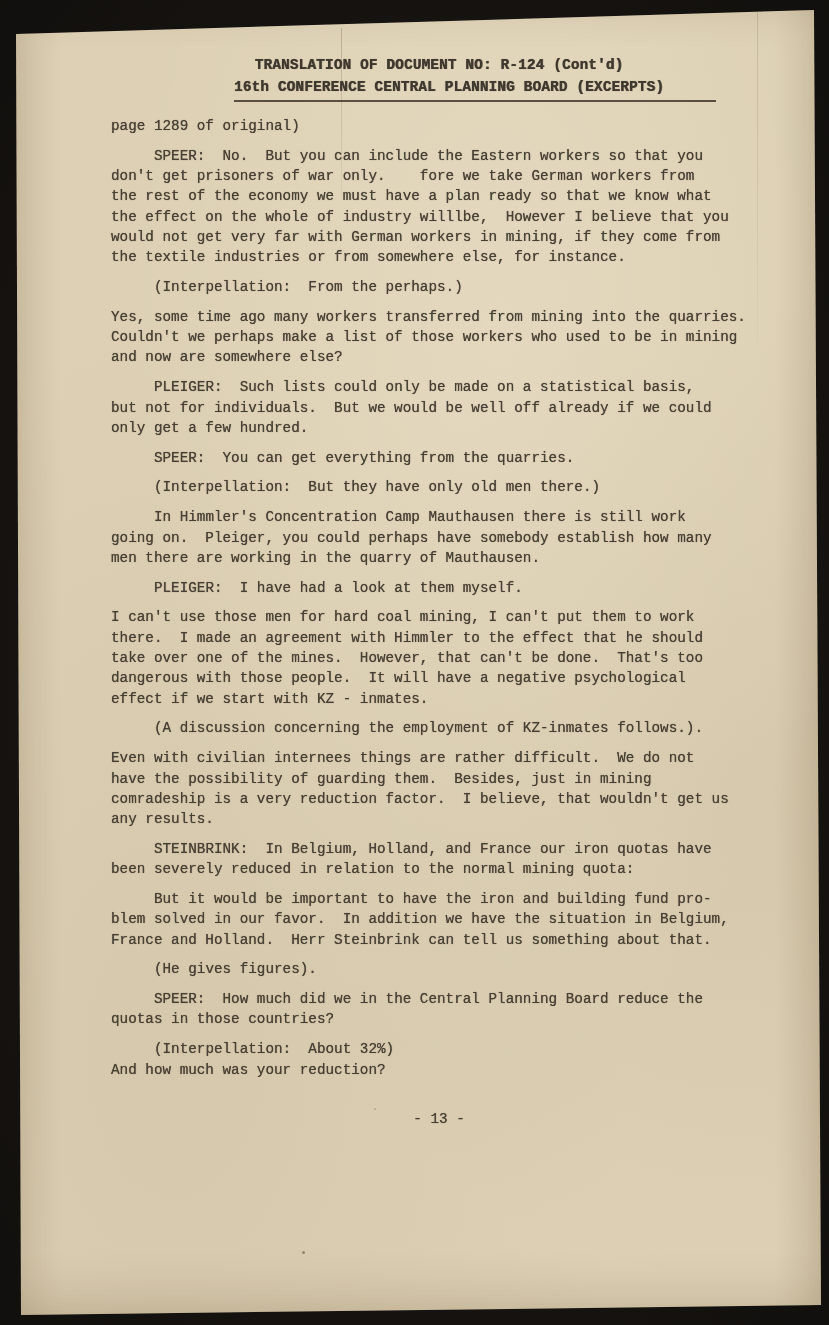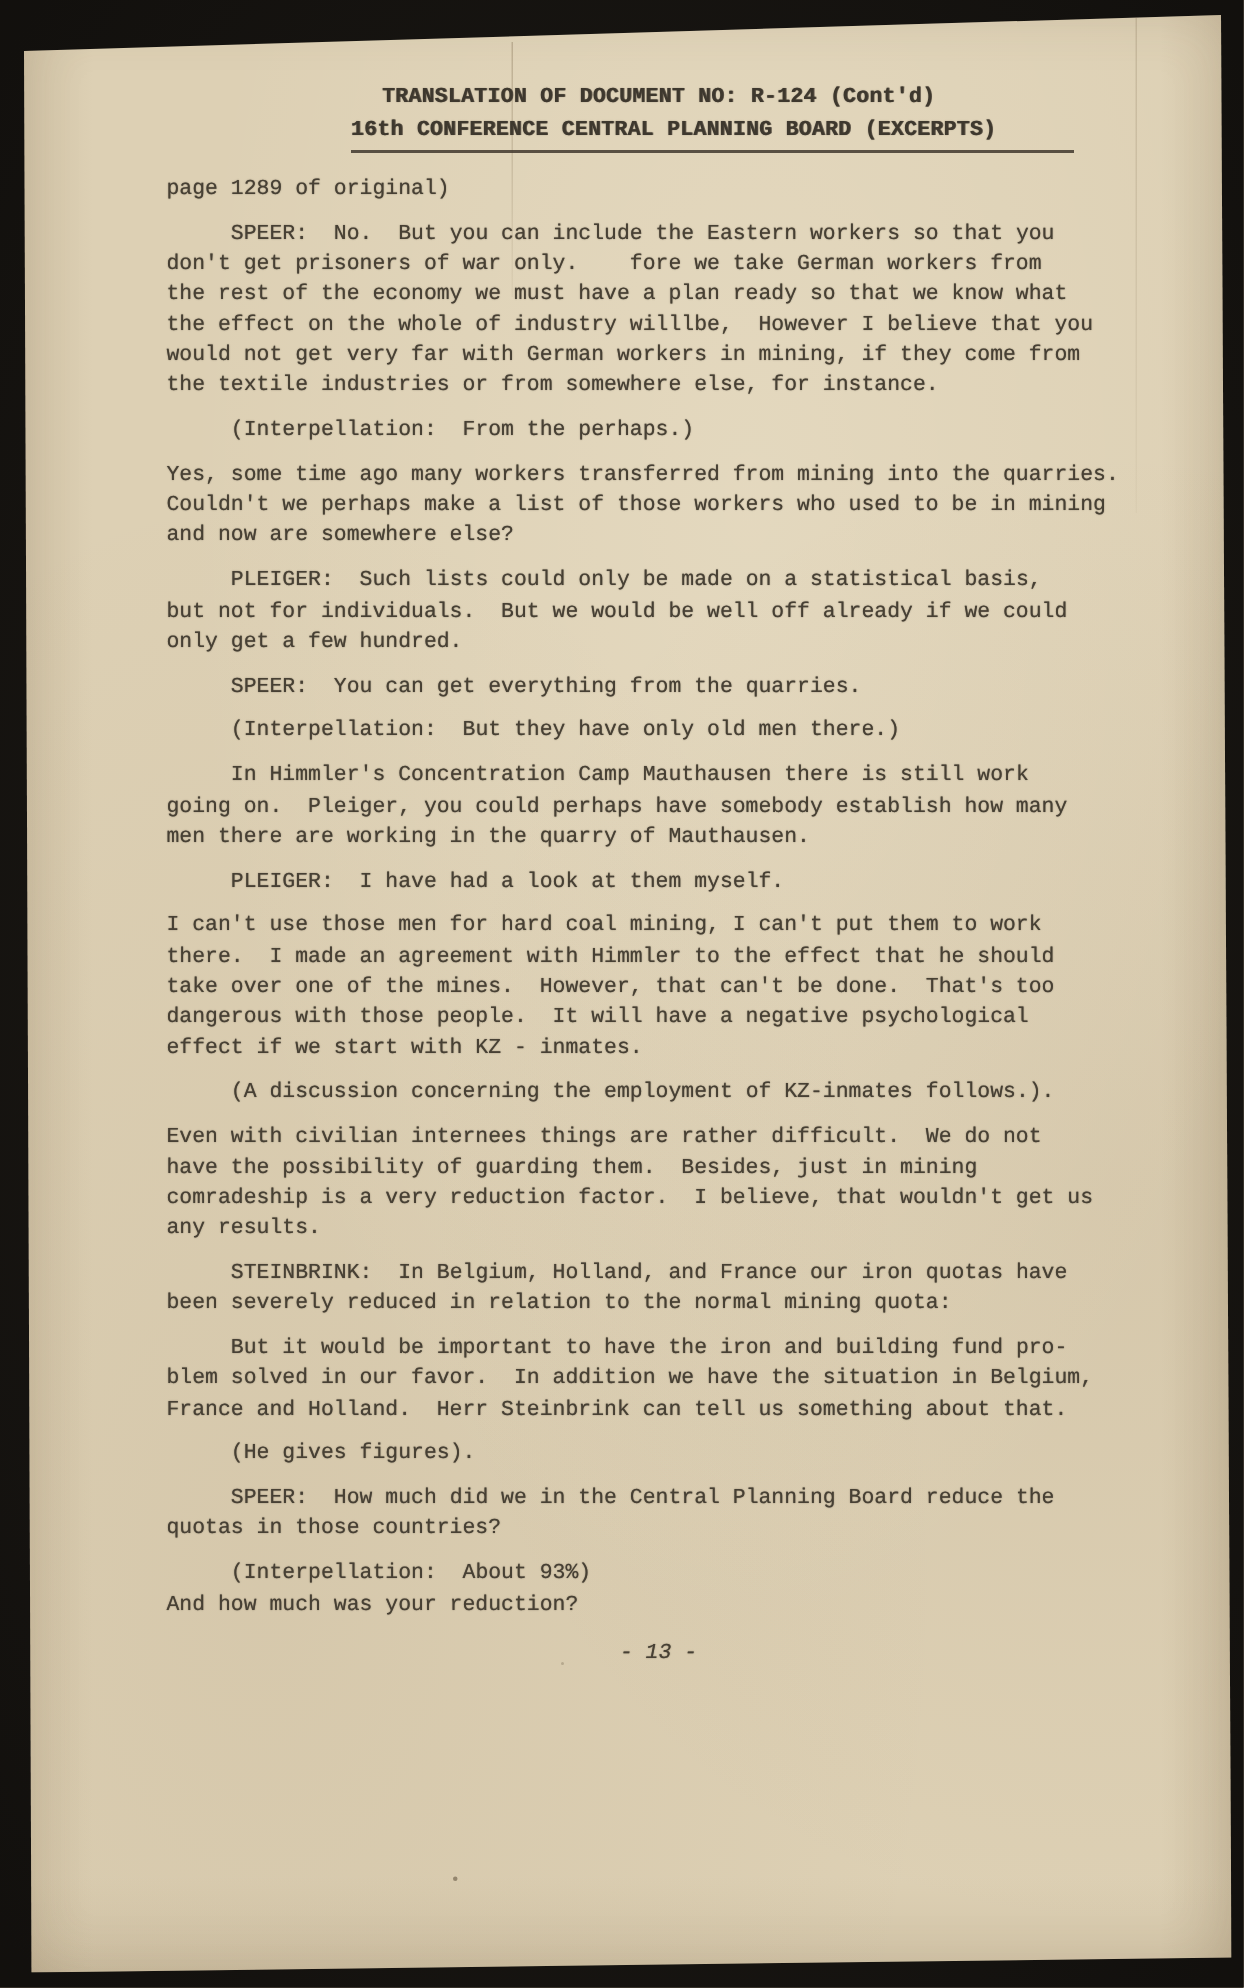--- a/index.html
+++ b/index.html
@@ -66,27 +66,26 @@
   p.block {
     margin: 9.5px 0 0 0;
     font-size: 14.3px;
     line-height: 20.3px;
     white-space: pre-wrap;
     color: #474034;
     text-shadow: 0 0 0.8px rgba(66,58,46,0.8);
   }
   p.block:first-of-type { margin-top: 0; }
   #page-number {
-    margin-top: 12px;
+    margin-top: 29px;
     text-align: center;
     font-size: 14.3px;
     line-height: 20.3px;
     color: #474034;
     text-shadow: 0 0 0.8px rgba(66,58,46,0.8);
-    font-style: italic;
   }
   .speck { position: absolute; border-radius: 50%; background: rgba(80,65,45,0.5); }
 </style>
 </head>
 <body>
 
 <div id="scan-frame">
   <div id="paper">
     <div id="crease-top-center" class="crease"></div>
     <div id="crease-top-right" class="crease"></div>
@@ -132,19 +131,19 @@
 comradeship is a very reduction factor.  I believe, that wouldn't get us
 any results.</p>
       <p class="block">     STEINBRINK:  In Belgium, Holland, and France our iron quotas have
 been severely reduced in relation to the normal mining quota:</p>
       <p class="block">     But it would be important to have the iron and building fund pro-
 blem solved in our favor.  In addition we have the situation in Belgium,
 France and Holland.  Herr Steinbrink can tell us something about that.</p>
       <p class="block">     (He gives figures).</p>
       <p class="block">     SPEER:  How much did we in the Central Planning Board reduce the
 quotas in those countries?</p>
-      <p class="block">     (Interpellation:  About 93%)
+      <p class="block">     (Interpellation:  About 32%)
 And how much was your reduction?</p>
 
       <div id="page-number">- 13 -</div>
     </div>
   </div>
 </div>
 
 </body></html>

